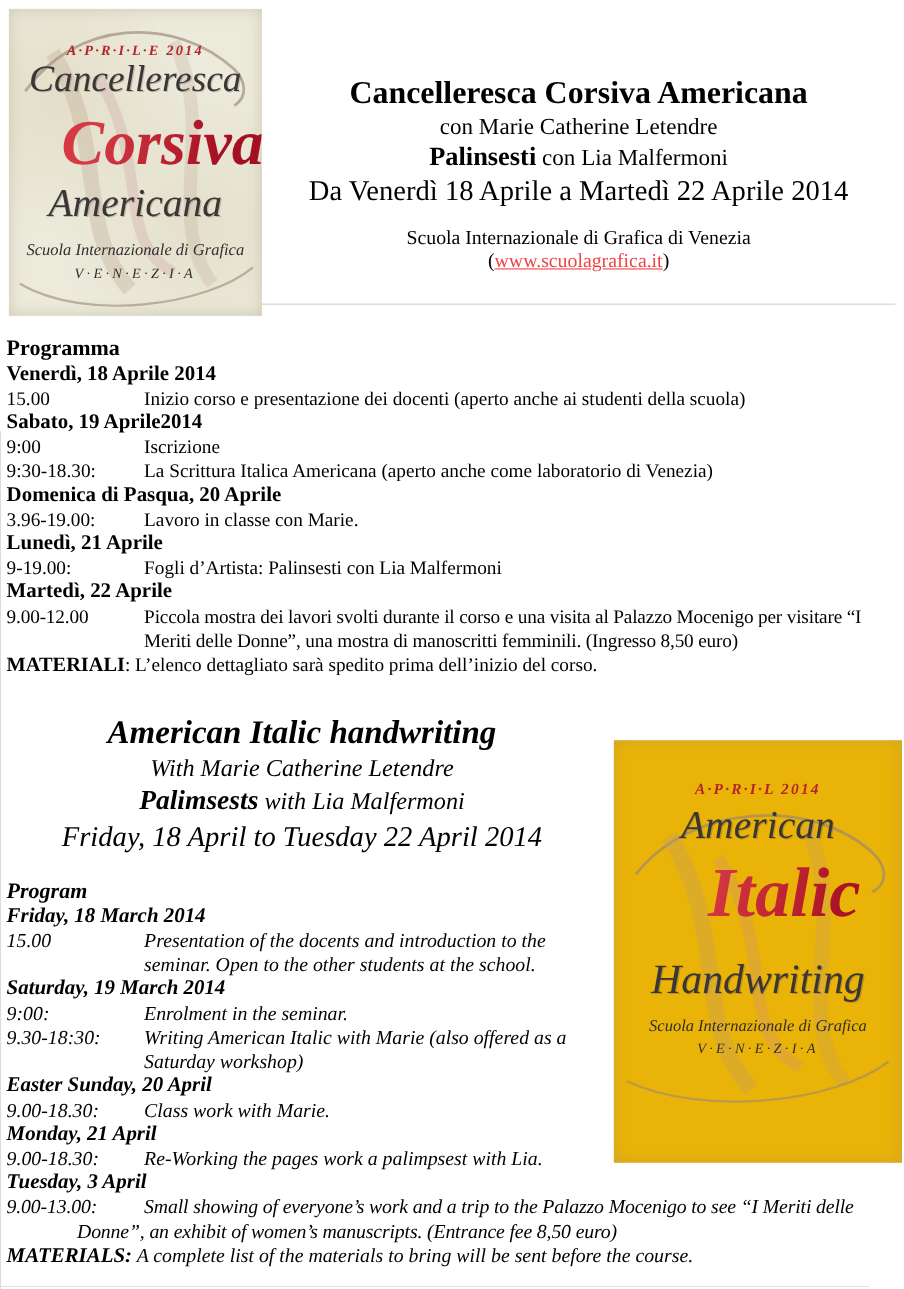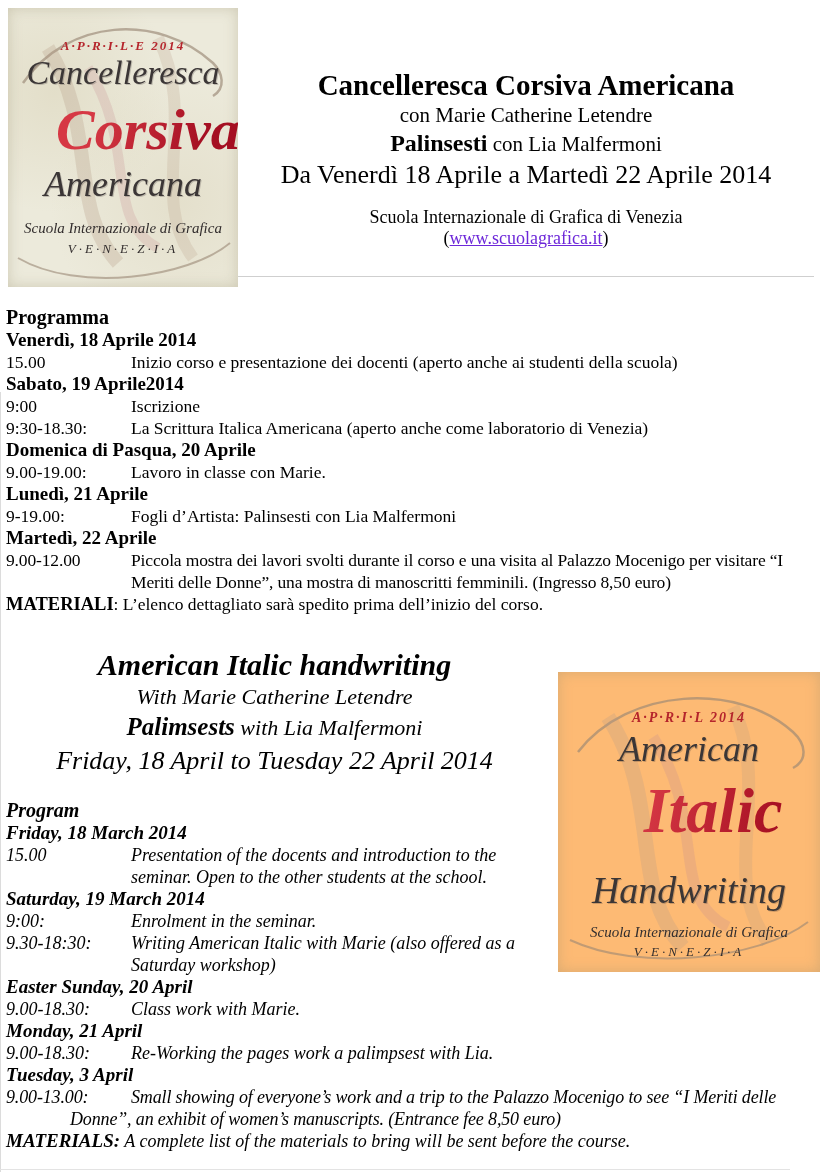--- a/index.html
+++ b/index.html
@@ -13,34 +13,34 @@
     flex:1; height:269px; box-sizing:border-box; text-align:center;
     border-bottom:1px solid #cfcfcf; padding-top:60px;
   }
   .h-title  { font-size:29px; font-weight:bold; line-height:34px; }
   .h-sub    { font-size:21px; line-height:26px; }
   .h-pal    { font-size:21px; line-height:30px; }
   .h-pal .b { font-size:24px; font-weight:bold; }
   .h-dates  { font-size:26px; line-height:32px; }
   .h-school { font-size:18px; line-height:21px; margin-top:16px; }
   .h-site   { font-size:18px; line-height:21px; }
-  .h-site a { color:#6d28d9; text-decoration:underline; }
+  .h-site a { color:#ef4444; text-decoration:underline; }
 
   
   .poster {
     position:relative; overflow:hidden; flex:none;
     background:#eceadb;
     background-image:
       radial-gradient(circle at 20% 30%, rgba(205,195,160,0.30), rgba(0,0,0,0) 45%),
       radial-gradient(circle at 75% 70%, rgba(210,200,170,0.30), rgba(0,0,0,0) 50%);
     box-shadow: inset 0 0 14px rgba(150,140,110,0.35);
   }
   .poster-it { width:230px; height:279px; }
-  .poster-en { width:262px; height:300px; float:right; margin:25px 0 12px 15px;
-               background:#fdba74; }
+  .poster-en { width:262px; height:384px; float:right; margin:25px 0 12px 15px;
+               background:#eab308; }
   .poster .ln { position:absolute; left:0; right:0; text-align:center; white-space:nowrap; }
   .p-month  { color:#b5252c; font-style:italic; letter-spacing:2px; font-weight:bold; }
   .p-dark   { color:#3b3636; font-style:italic; text-shadow:1px 1px 0 rgba(60,50,50,0.25); }
   .p-red    { font-style:italic; font-weight:bold;
               background:linear-gradient(105deg,#d63844 20%,#a50f22 80%);
               -webkit-background-clip:text; background-clip:text; color:#c0182b;margin-left:48px;
               -webkit-text-fill-color:transparent; }
   .p-small  { color:#332e2e; font-style:italic; }
   .p-city   { color:#332e2e; letter-spacing:3px; font-style:italic; }
   .flourish { position:absolute; inset:0; width:100%; height:100%; }
@@ -112,21 +112,21 @@
     <div class="prog-heading">Programma</div>
 
     <div class="day">Venerdì, 18 Aprile 2014</div>
     <div class="slot"><span class="time">15.00</span><span>Inizio corso e presentazione dei docenti (aperto anche ai studenti della scuola)</span></div>
 
     <div class="day">Sabato, 19 Aprile2014</div>
     <div class="slot"><span class="time">9:00</span><span>Iscrizione</span></div>
     <div class="slot"><span class="time">9:30-18.30:</span><span>La Scrittura Italica Americana (aperto anche come laboratorio di Venezia)</span></div>
 
     <div class="day">Domenica di Pasqua, 20 Aprile</div>
-    <div class="slot"><span class="time">9.00-19.00:</span><span>Lavoro in classe con Marie.</span></div>
+    <div class="slot"><span class="time">3.96-19.00:</span><span>Lavoro in classe con Marie.</span></div>
 
     <div class="day">Lunedì, 21 Aprile</div>
     <div class="slot"><span class="time">9-19.00:</span><span>Fogli d’Artista: Palinsesti con Lia Malfermoni</span></div>
 
     <div class="day">Martedì, 22 Aprile</div>
     <div class="slot tight"><span class="time">9.00-12.00</span><span>Piccola mostra dei lavori svolti durante il corso e una visita al Palazzo Mocenigo per visitare “I Meriti delle Donne”, una mostra di manoscritti femminili. (Ingresso 8,50 euro)</span></div>
 
     <div class="materials"><span class="mlabel">MATERIALI</span><span>: L’elenco dettagliato sarà spedito prima dell’inizio del corso.</span></div>
   </div>
 

